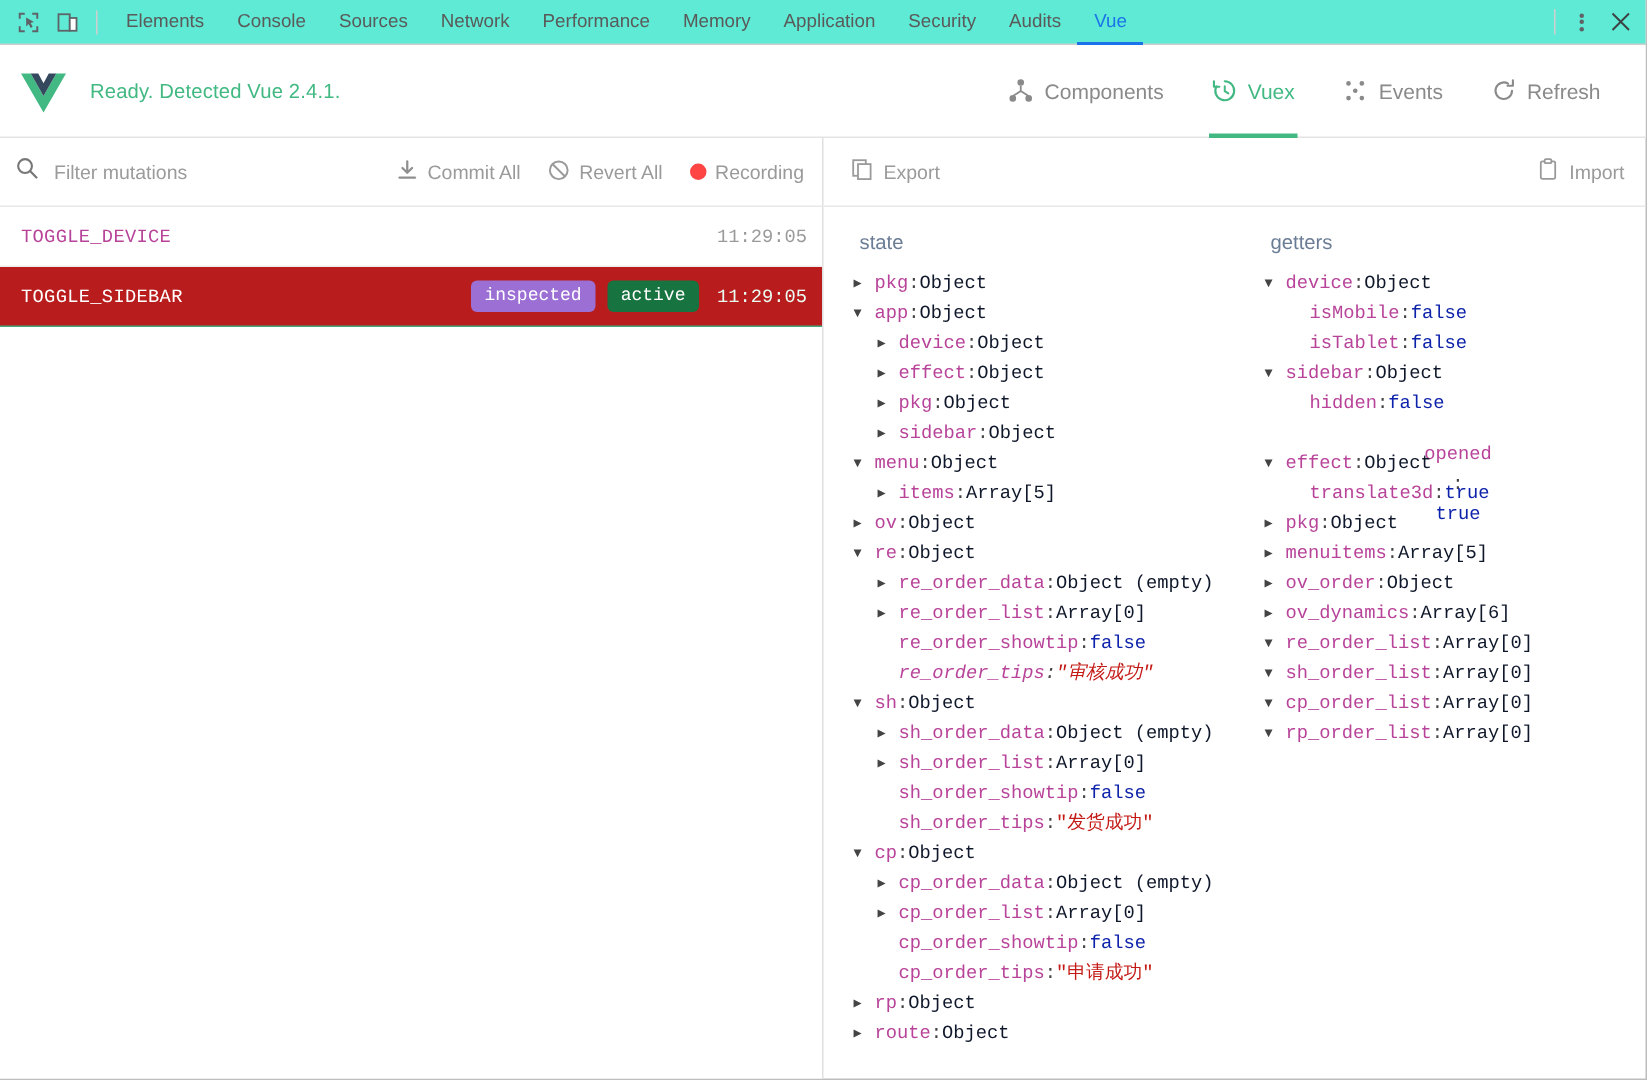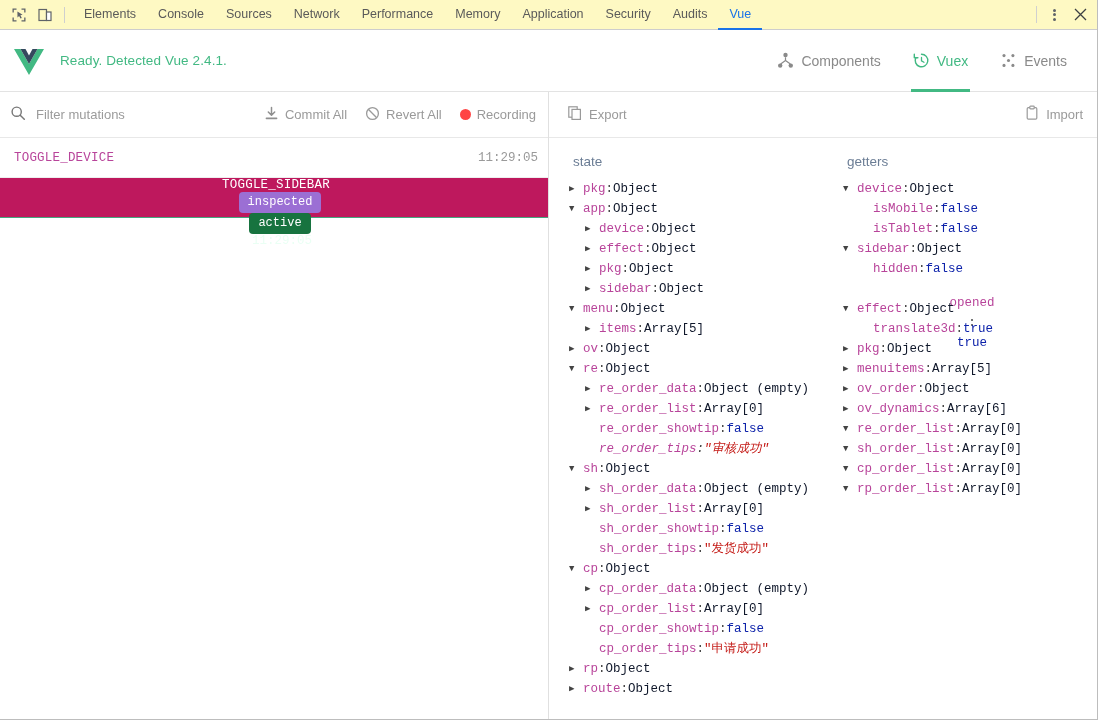--- a/index.html
+++ b/index.html
@@ -13,21 +13,21 @@
     position: relative;
     border-right: 1px solid #bdbdbd;
     border-bottom: 1px solid #bdbdbd;
     background: #fff;
     display: flex; flex-direction: column;
   }
 
   
   .devtools-bar {
     height: 20px; flex: 0 0 30px;
-    background: #fef9c3;
+    background: #5eead4;
     border-bottom: 1px solid #cdcdcd;
     display: flex; align-items: center;
     padding: 0 4px 0 6px;
   }
   .dt-icon-btn {
     width: 26px; height: 24px;
     display: flex; align-items: center; justify-content: center;
     cursor: pointer;
   }
   .dt-sep {
@@ -114,21 +114,21 @@
   }
   .mut-list { flex: 1 1 auto; overflow: auto; background: #fff; }
   .mut-row {
     height: 40px; display: flex; align-items: center;
     padding: 0 10px 0 14px;
     border-bottom: 1px solid #eeeeee;
     font-family: "Liberation Mono", monospace;
     font-size: 12.5px; color: #b8449a; cursor: pointer;
   }
   .mut-row.active {
-    background: #be185d; color: #fff; border-bottom-color: #44a67f; flex-direction: column;
+    background: #b91c1c; color: #fff; border-bottom-color: #44a67f;
   }
   .mut-name { flex: 1 1 auto; letter-spacing: .2px; }
   .badge {
     font-family: "Liberation Mono", monospace;
     font-size: 12px; border-radius: 4px;
     padding: 3px 9px 4px; margin-left: 8px; color: #fff;
   }
   .badge.inspected { background: #9b6fd4; }
   .badge.activebadge { background: #17733f; }
   .mut-time {
@@ -259,20 +259,29 @@
             <circle cx="4" cy="3.6" r="1.55" fill="#8a8a8a"></circle>
             <circle cx="12.9" cy="3.6" r="1.55" fill="#8a8a8a"></circle>
             <circle cx="8.5" cy="8.5" r="1.55" fill="#8a8a8a"></circle>
             <circle cx="4" cy="13.4" r="1.55" fill="#8a8a8a"></circle>
             <circle cx="12.9" cy="13.4" r="1.55" fill="#8a8a8a"></circle>
           </svg>
         </span>
         <span>Events</span>
       </div>
 
+      <div class="hact">
+        <span>
+          <svg width="17" height="17" viewBox="0 0 17 17">
+            <path d="M14 8.5A5.5 5.5 0 1 1 11.4 3.8" stroke="#8a8a8a" stroke-width="1.4" fill="none" stroke-linecap="round"></path>
+            <path d="M14.6 1.6v3.6H11" stroke="#8a8a8a" stroke-width="1.4" fill="none" stroke-linecap="round" stroke-linejoin="round"></path>
+          </svg>
+        </span>
+        <span>Refresh</span>
+      </div>
     </div>
   </div>
 
   <div class="main">
 
     <div class="mutations">
       <div class="mut-toolbar">
         <div class="filter-wrap">
           <span>
             <svg width="16" height="16" viewBox="0 0 16 16">

